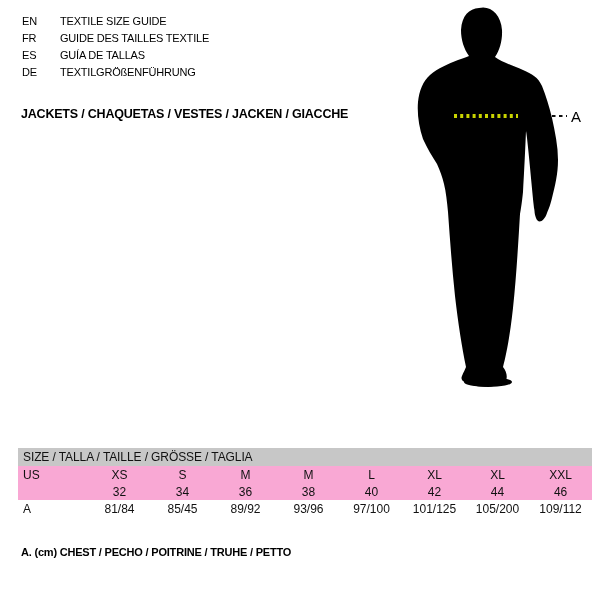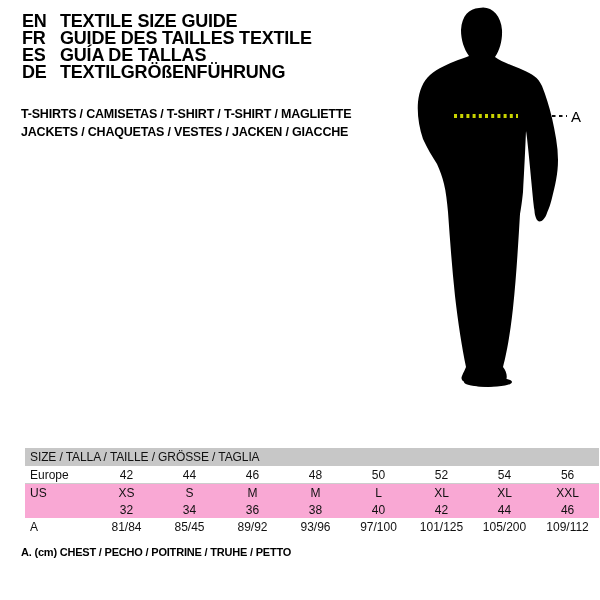--- a/index.html
+++ b/index.html
@@ -1,35 +1,35 @@
 <!DOCTYPE html>
 <html><head>
 <meta charset="utf-8">
 <style>
   html,body{margin:0;padding:0;background:#fff;}
   .page{
     position:relative;width:600px;height:600px;background:#ffffff;
     font-family:"Liberation Sans",sans-serif;color:#000;overflow:hidden;
   }
   
-  .lang-list{position:absolute;left:22px;top:13px;font-size:18px;font-weight:700;letter-spacing:-0.2px;}
+  .lang-list{position:absolute;left:22px;top:13px;font-size:11px;font-weight:400;letter-spacing:-0.2px;}
   .lang-row{height:17px;line-height:17px;white-space:nowrap;}
   .lang-code{display:inline-block;width:38px;}
   
   .categories{position:absolute;left:21px;top:106px;font-size:12.5px;font-weight:700;line-height:17.5px;letter-spacing:-0.2px;white-space:nowrap;}
   
   .figure{position:absolute;left:390px;top:0;width:210px;height:400px;}
   .figure svg{display:block;width:210px;height:400px;}
   
   .section-title{position:absolute;left:21px;top:416px;font-size:12.5px;font-weight:700;letter-spacing:-0.2px;white-space:nowrap;}
   
   .size-table{
     position:absolute;left:18px;top:448px;width:574px;
     border-collapse:collapse;table-layout:fixed;
-    font-size:12px;font-weight:400;color:#111;margin-left:7px;
+    font-size:12px;font-weight:400;color:#111;
   }
   .size-table th{
     background:#c7c7c7;text-align:left;font-weight:400;font-size:12px;
     padding:2px 0 2px 5px;height:13px;letter-spacing:-0.1px;
   }
   .size-table td{text-align:center;height:15px;padding:1px 0;}
   .size-table td.lbl{text-align:left;padding-left:5px;}
   .size-table col.c-lbl{width:70px;}
   .size-table col.c-val{width:63px;}
   tr.r-europe td{border-bottom:1px solid #cdcdcd;}
@@ -51,21 +51,20 @@
     </div>
     <div class="lang-row">
       <span class="lang-code">ES</span><span>GUÍA DE TALLAS</span>
     </div>
     <div class="lang-row">
       <span class="lang-code">DE</span><span>TEXTILGRÖßENFÜHRUNG</span>
     </div>
   </div>
 
   <div class="categories">
-    <div>T-SHIRTS / CAMISETAS / T-SHIRT / T-SHIRT / MAGLIETTE</div>
     <div>JACKETS / CHAQUETAS / VESTES / JACKEN / GIACCHE</div>
   </div>
 
   <div class="figure">
     <svg viewBox="0 0 210 400" xmlns="http://www.w3.org/2000/svg">
       <path fill="#000000" d="
         M89,8
         C100,5 111,14 112,30
         C112.5,40 110,50 105,57
         C111,62 122,65 133,70
@@ -116,31 +115,20 @@
         <col class="c-val">
         <col class="c-val">
         <col class="c-val">
     </colgroup>
     <thead>
       <tr>
         <th colspan="9">SIZE / TALLA / TAILLE / GRÖSSE / TAGLIA</th>
       </tr>
     </thead>
     <tbody>
-      <tr class="r-europe">
-        <td class="lbl">Europe</td>
-        <td>42</td>
-        <td>44</td>
-        <td>46</td>
-        <td>48</td>
-        <td>50</td>
-        <td>52</td>
-        <td>54</td>
-        <td>56</td>
-      </tr>
       <tr class="r-us">
         <td class="lbl">US</td>
         <td>XS</td>
         <td>S</td>
         <td>M</td>
         <td>M</td>
         <td>L</td>
         <td>XL</td>
         <td>XL</td>
         <td>XXL</td>

